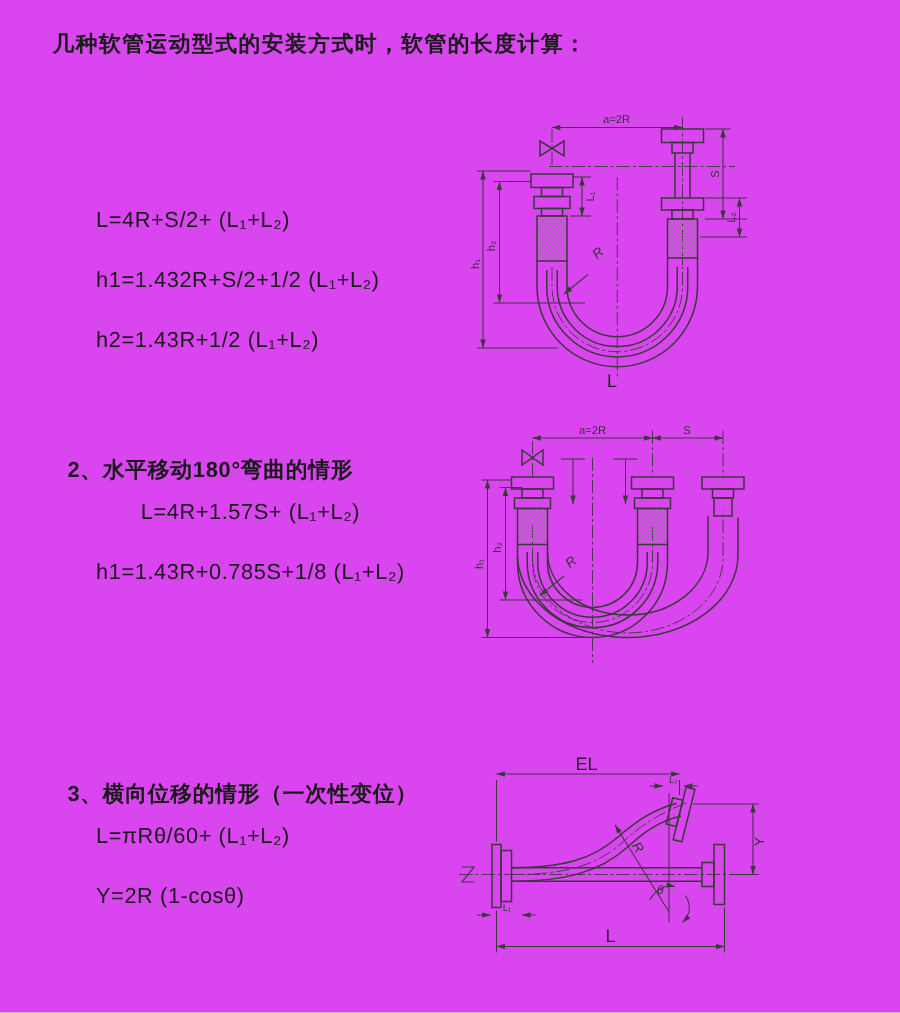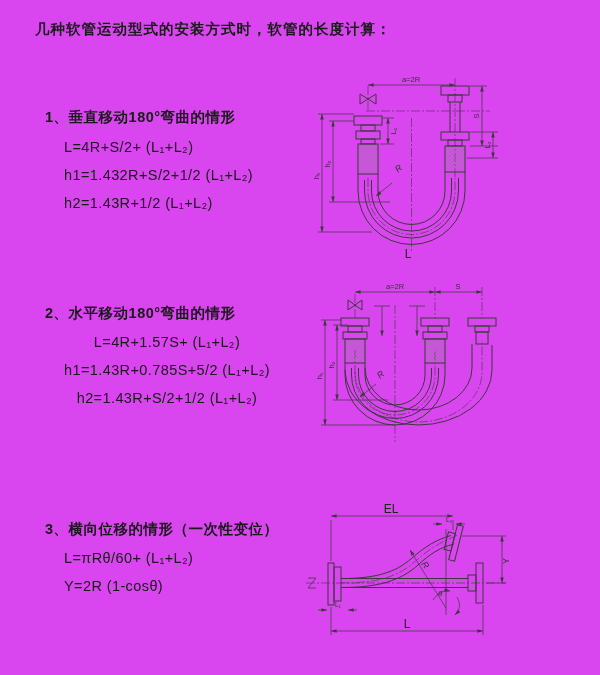--- a/index.html
+++ b/index.html
@@ -11,41 +11,40 @@
   }
   .title{
     position:absolute;left:35px;top:20px;margin:0;
     font-size:14.5px;font-weight:700;letter-spacing:1px;
   }
   .sec-heading{
     position:absolute;left:45px;
     font-size:14.5px;font-weight:700;letter-spacing:0.5px;
   }
   .formulas{
-    position:absolute;left:64px;display:flex;flex-direction:column;gap:12px;
+    position:absolute;left:64px;display:flex;flex-direction:column;gap:24px;
     font-size:14.5px;letter-spacing:0.4px;
   }
   #h1-s1{top:108px;} #f-s1{top:139px;}
   #h1-s2{top:304px;} #f-s2{top:334px;align-items:center;}
   #h1-s3{top:520px;} #f-s3{top:550px;}
   .diag{position:absolute;}
   #d1{left:310px;top:66px;width:290px;height:196px;}
   #d2{left:310px;top:280px;width:290px;height:176px;}
   #d3{left:300px;top:503px;width:300px;height:148px;}
   .dimtext{font-family:"Liberation Sans","DejaVu Sans",sans-serif;font-size:7.5px;fill:#333;}
   .bigL{font-size:12px;fill:#222;}
 </style>
 </head>
 <body>
 
 <div class="page">
 
   <h1 class="title">几种软管运动型式的安装方式时，软管的长度计算：</h1>
 
-  <div class="sec-heading" id="h1-s1">1、垂直移动180°弯曲的情形</div>
   <div class="formulas" id="f-s1">
     <div>L=4R+S/2+ (L₁+L₂)</div>
     <div>h1=1.432R+S/2+1/2 (L₁+L₂)</div>
     <div>h2=1.43R+1/2 (L₁+L₂)</div>
   </div>
 
   <svg id="d1" class="diag" viewBox="0 0 290 196">
     <defs>
       <pattern id="hat" width="4" height="4" patternUnits="userSpaceOnUse">
         <path d="M0,4 L4,0 M0,0 L4,4" stroke="#8a8a8a" stroke-width="0.5"></path>
@@ -115,22 +114,21 @@
       <text transform="translate(169,50) rotate(-90)" text-anchor="middle">S</text>
       <text transform="translate(180,79) rotate(-90)" text-anchor="middle">L₂</text>
       <text transform="translate(88,107) rotate(-40)" font-size="9" font-style="italic">R</text>
       <text class="bigL" x="98" y="192" text-anchor="middle">L</text>
     </g>
   </svg>
 
   <div class="sec-heading" id="h1-s2">2、水平移动180°弯曲的情形</div>
   <div class="formulas" id="f-s2">
     <div>L=4R+1.57S+ (L₁+L₂)</div>
-    <div>h1=1.43R+0.785S+5/2 (L₁+L₂)</div>
-    <div>h2=1.43R+S/2+1/2 (L₁+L₂)</div>
+    <div>h1=1.43R+0.785S+1/8 (L₁+L₂)</div>
   </div>
 
   <svg id="d2" class="diag" viewBox="0 0 290 176">
     <g stroke="#3a3a3a" fill="none" stroke-width="1">
       <g stroke-width="0.6" stroke-dasharray="9 2 2 2">
         <line x1="45" y1="14" x2="45" y2="38"></line>
         <line x1="125" y1="7" x2="125" y2="38"></line>
         <line x1="172" y1="7" x2="172" y2="38"></line>
         <line x1="85" y1="25" x2="85" y2="162"></line>
         <path d="M45,70 L45,95 A40,40 0 0 0 125,95 L125,70"></path>

